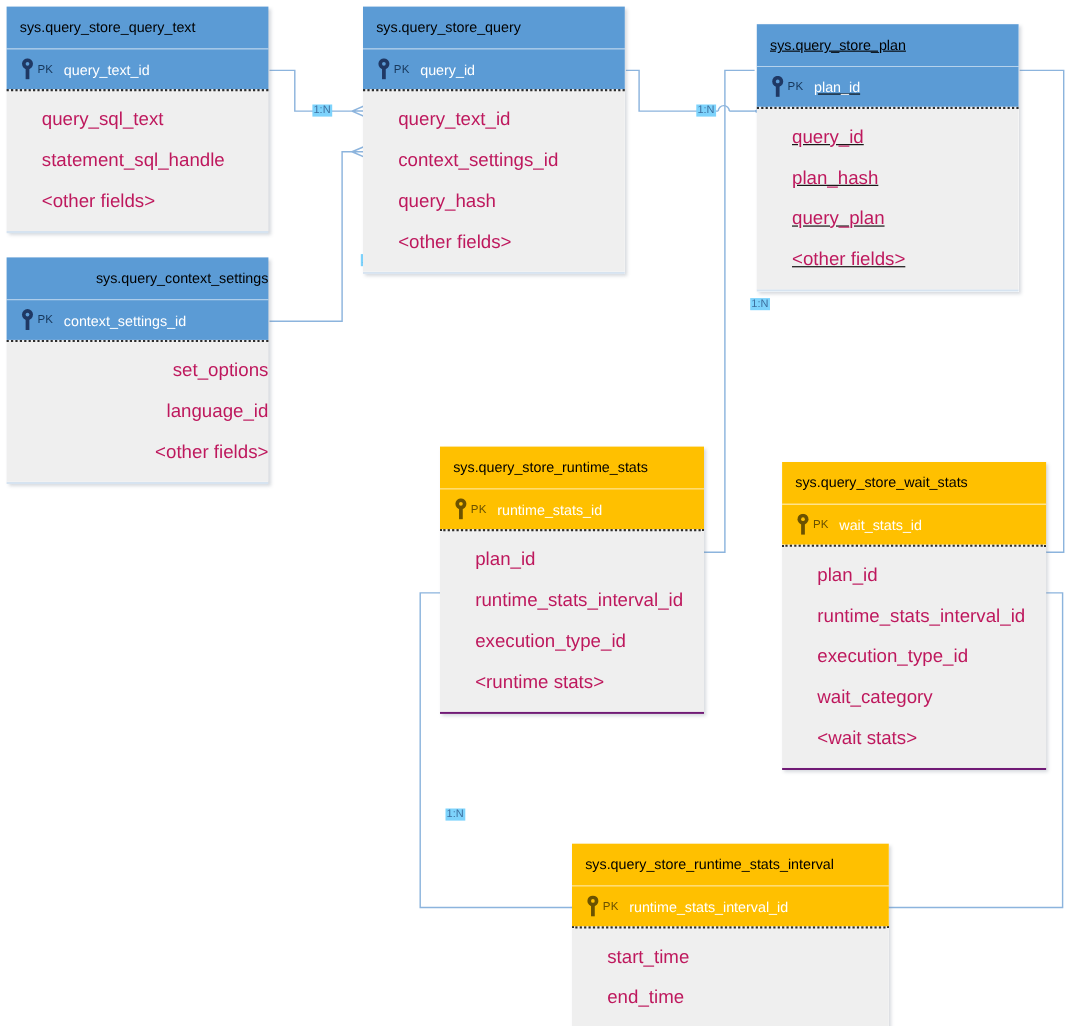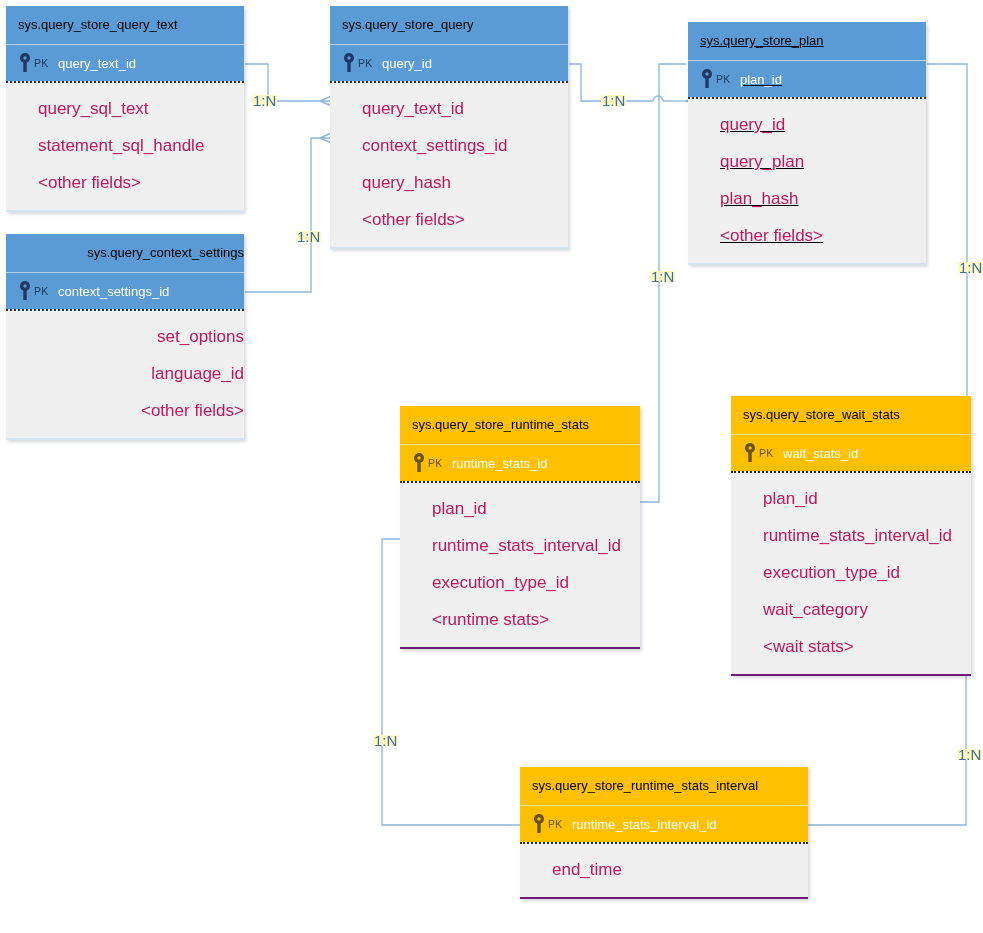--- a/index.html
+++ b/index.html
@@ -88,26 +88,27 @@
   .blue .pkrow { background: #5b9bd5; }
   .blue .pkrow .pklabel { color: #18385c; }
   .blue { border-bottom: 2px solid #d6e3f0; }
   
   .orange .title { background: #ffc000; }
   .orange .pkrow { background: #ffc000; }
   .orange .pkrow .pklabel { color: #6b5200; }
   .orange { border-bottom: 2px solid #701a75; }
   .card-label {
     position: absolute;
-    font-size: 15px;
+    font-size: 10px;
     color: #3d6f9e;
-    background: #fef9c3;
+    background: #7dd3fc;
     padding: 0 1px;
     white-space: nowrap;
     line-height: 11px;
+    margin-left: 32px;
   }
 </style>
 </head>
 <body>
 
 <div id="canvas">
 
   <svg id="wires" viewBox="0 0 983 933" xmlns="http://www.w3.org/2000/svg">
     <defs>
       <g id="crowR">
@@ -217,22 +218,22 @@
       <svg class="keyicon" viewBox="0 0 14 20">
         <circle cx="6" cy="5" r="5" fill="#1f3864"></circle>
         <circle cx="6" cy="5" r="1.7" fill="#5b9bd5"></circle>
         <rect x="4.3" y="8" width="3.4" height="11" fill="#1f3864"></rect>
       </svg>
       <span class="pklabel">PK</span>
       <span class="pkfield">plan_id</span>
     </div>
     <div class="body">
       <div class="field">query_id</div>
+      <div class="field">plan_hash</div>
       <div class="field">query_plan</div>
-      <div class="field">plan_hash</div>
       <div class="field">&lt;other fields&gt;</div>
     </div>
   </div>
 
   <div class="entity blue" style="left:6px; top:234px; width:238px;text-align:right;">
     <div class="title">sys.query_context_settings</div>
     <div class="pkrow">
       <svg class="keyicon" viewBox="0 0 14 20">
         <circle cx="6" cy="5" r="5" fill="#1f3864"></circle>
         <circle cx="6" cy="5" r="1.7" fill="#5b9bd5"></circle>
@@ -260,21 +261,21 @@
       <span class="pkfield">runtime_stats_id</span>
     </div>
     <div class="body">
       <div class="field">plan_id</div>
       <div class="field">runtime_stats_interval_id</div>
       <div class="field">execution_type_id</div>
       <div class="field">&lt;runtime stats&gt;</div>
     </div>
   </div>
 
-  <div class="entity orange" style="left:711px; top:396px; width:240px;margin-left:20px;">
+  <div class="entity orange" style="left:711px; top:420px; width:240px;">
     <div class="title">sys.query_store_wait_stats</div>
     <div class="pkrow">
       <svg class="keyicon" viewBox="0 0 14 20">
         <circle cx="6" cy="5" r="5" fill="#6b5200"></circle>
         <circle cx="6" cy="5" r="1.7" fill="#ffc000"></circle>
         <rect x="4.3" y="8" width="3.4" height="11" fill="#6b5200"></rect>
       </svg>
       <span class="pklabel">PK</span>
       <span class="pkfield">wait_stats_id</span>
     </div>
@@ -292,17 +293,18 @@
     <div class="pkrow">
       <svg class="keyicon" viewBox="0 0 14 20">
         <circle cx="6" cy="5" r="5" fill="#6b5200"></circle>
         <circle cx="6" cy="5" r="1.7" fill="#ffc000"></circle>
         <rect x="4.3" y="8" width="3.4" height="11" fill="#6b5200"></rect>
       </svg>
       <span class="pklabel">PK</span>
       <span class="pkfield">runtime_stats_interval_id</span>
     </div>
     <div class="body">
+      <div class="field">start_time</div>
       <div class="field">end_time</div>
     </div>
   </div>
 
 </div>
 
 </body></html>

